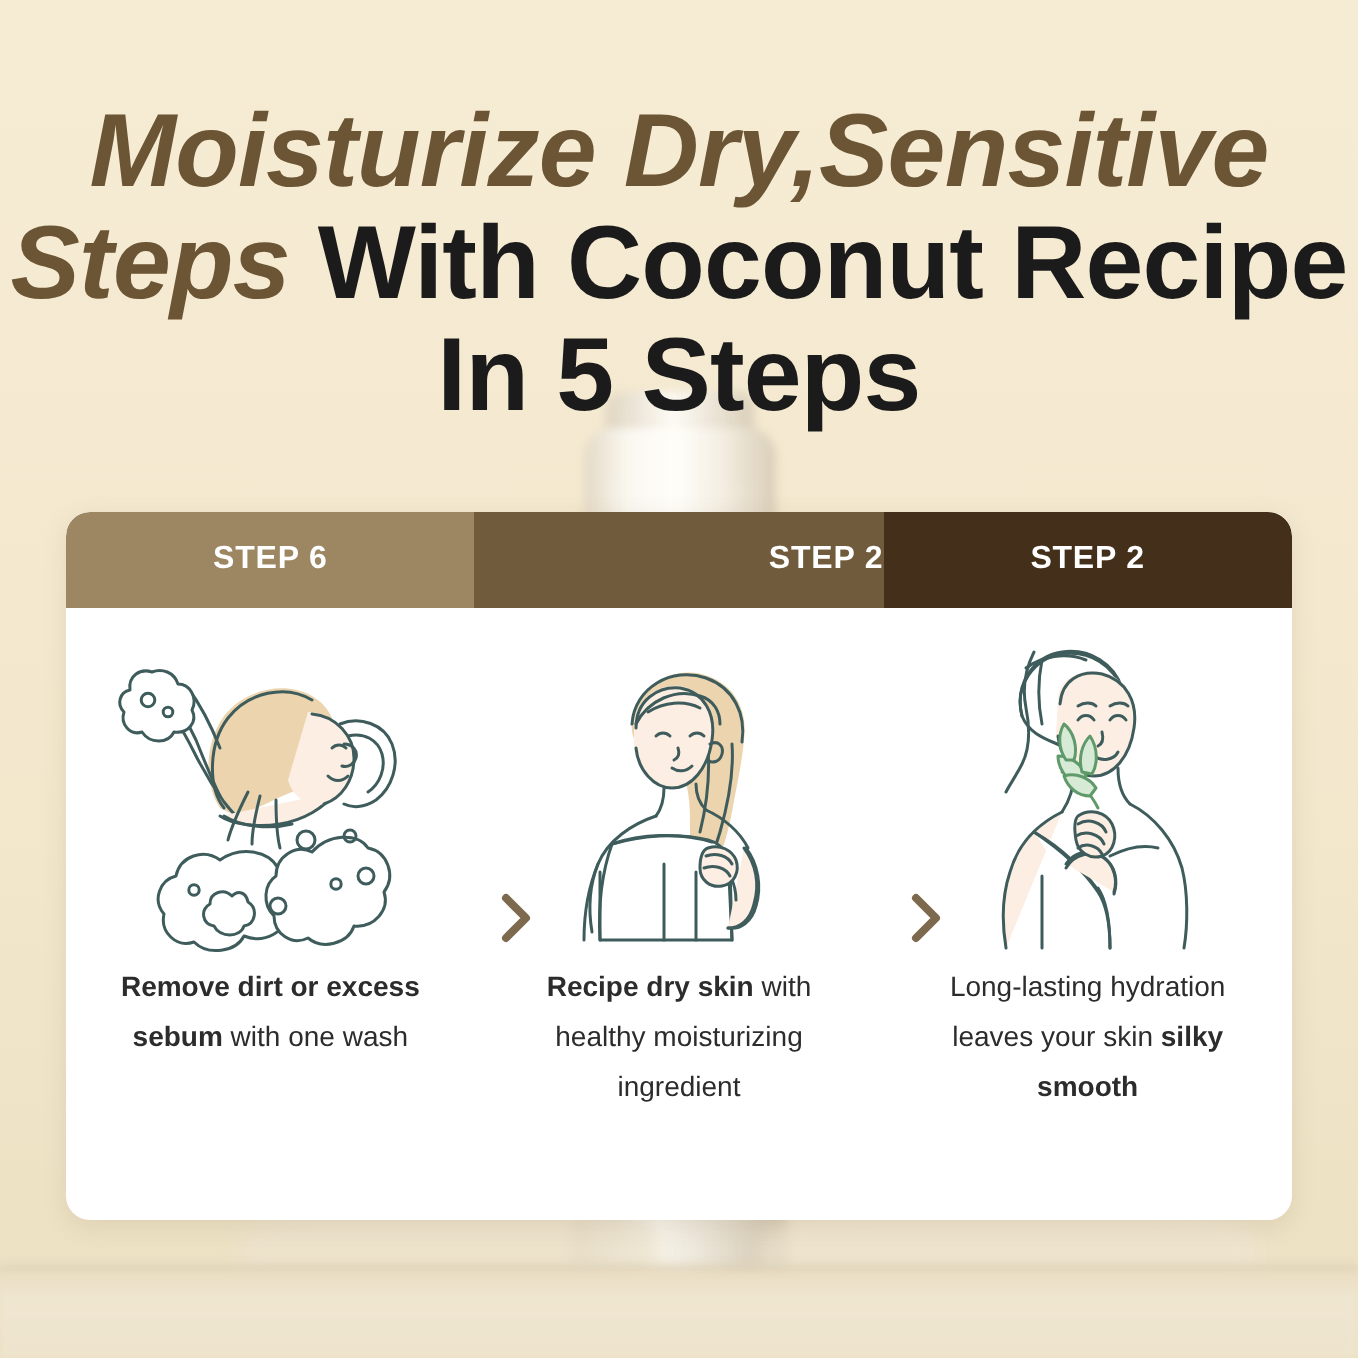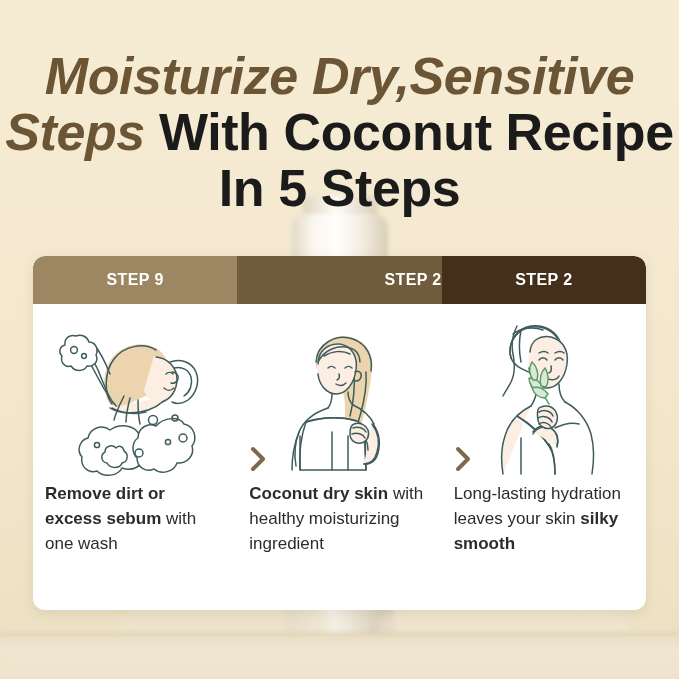--- a/index.html
+++ b/index.html
@@ -165,21 +165,22 @@
     padding-top: 8px;
     box-sizing: border-box;
   }
   .step-art {
     width: 170px;
     height: 165px;
     display: block;
   }
   .step-text {
     margin-top: 4px;
-    font-size: 17px;
+    text-align: center;
+    font-size: 14px;
     line-height: 25px;
     color: #2c2c2c;
     padding: 0 12px;
   }
   .step-text b { font-weight: bold; }
 
   .chev {
     position: absolute;
     top: 140px;
     width: 22px;
@@ -212,21 +213,21 @@
     </span>
     <span class="ln">
       <span class="hl-plain">In 5 Steps</span>
     </span>
   </div>
 
   <div class="card">
 
     <div class="steps-header">
       <div class="step-tab t1">
-        <span>STEP 9</span>
+        <span>STEP 6</span>
       </div>
       <div class="step-tab t2">
         <span>STEP 2</span>
       </div>
       <div class="step-tab t3">
         <span>STEP 2</span>
       </div>
     </div>
 
     <div class="steps-body">
@@ -322,21 +323,21 @@
             <path d="M104 116 C110 122 114 130 114 138"></path>
 
             <path d="M100 112 C106 110 112 113 114 118 C116 124 113 130 107 131 C101 132 96 128 96 122 C96 117 97 113 100 112 Z" fill="#fdeee3"></path>
             <path d="M99 116 C104 114 110 116 112 120"></path>
             <path d="M98 122 C103 120 109 122 111 126"></path>
 
             <path d="M45 120 C41 130 40 142 42 154"></path>
           </g>
         </svg>
         <div class="step-text">
-          <b>Coconut dry skin</b><span> with healthy moisturizing ingredient</span>
+          <b>Recipe dry skin</b><span> with healthy moisturizing ingredient</span>
         </div>
       </div>
 
       <div class="step-col">
         <svg class="step-art" viewBox="0 0 170 165">
           <g fill="none" stroke="#3f5c5c" stroke-width="1.5" stroke-linecap="round" stroke-linejoin="round">
 
             <path d="M52 46 C48 30 58 16 72 14 C86 12 98 20 102 32 C105 42 103 52 98 58 C92 64 82 66 74 62 C66 58 56 56 52 46 Z" fill="#ffffff"></path>
             <path d="M52 46 C48 31 58 17 72 15 C86 13 98 21 102 33"></path>
             <path d="M54 22 C62 16 74 14 84 18"></path>

